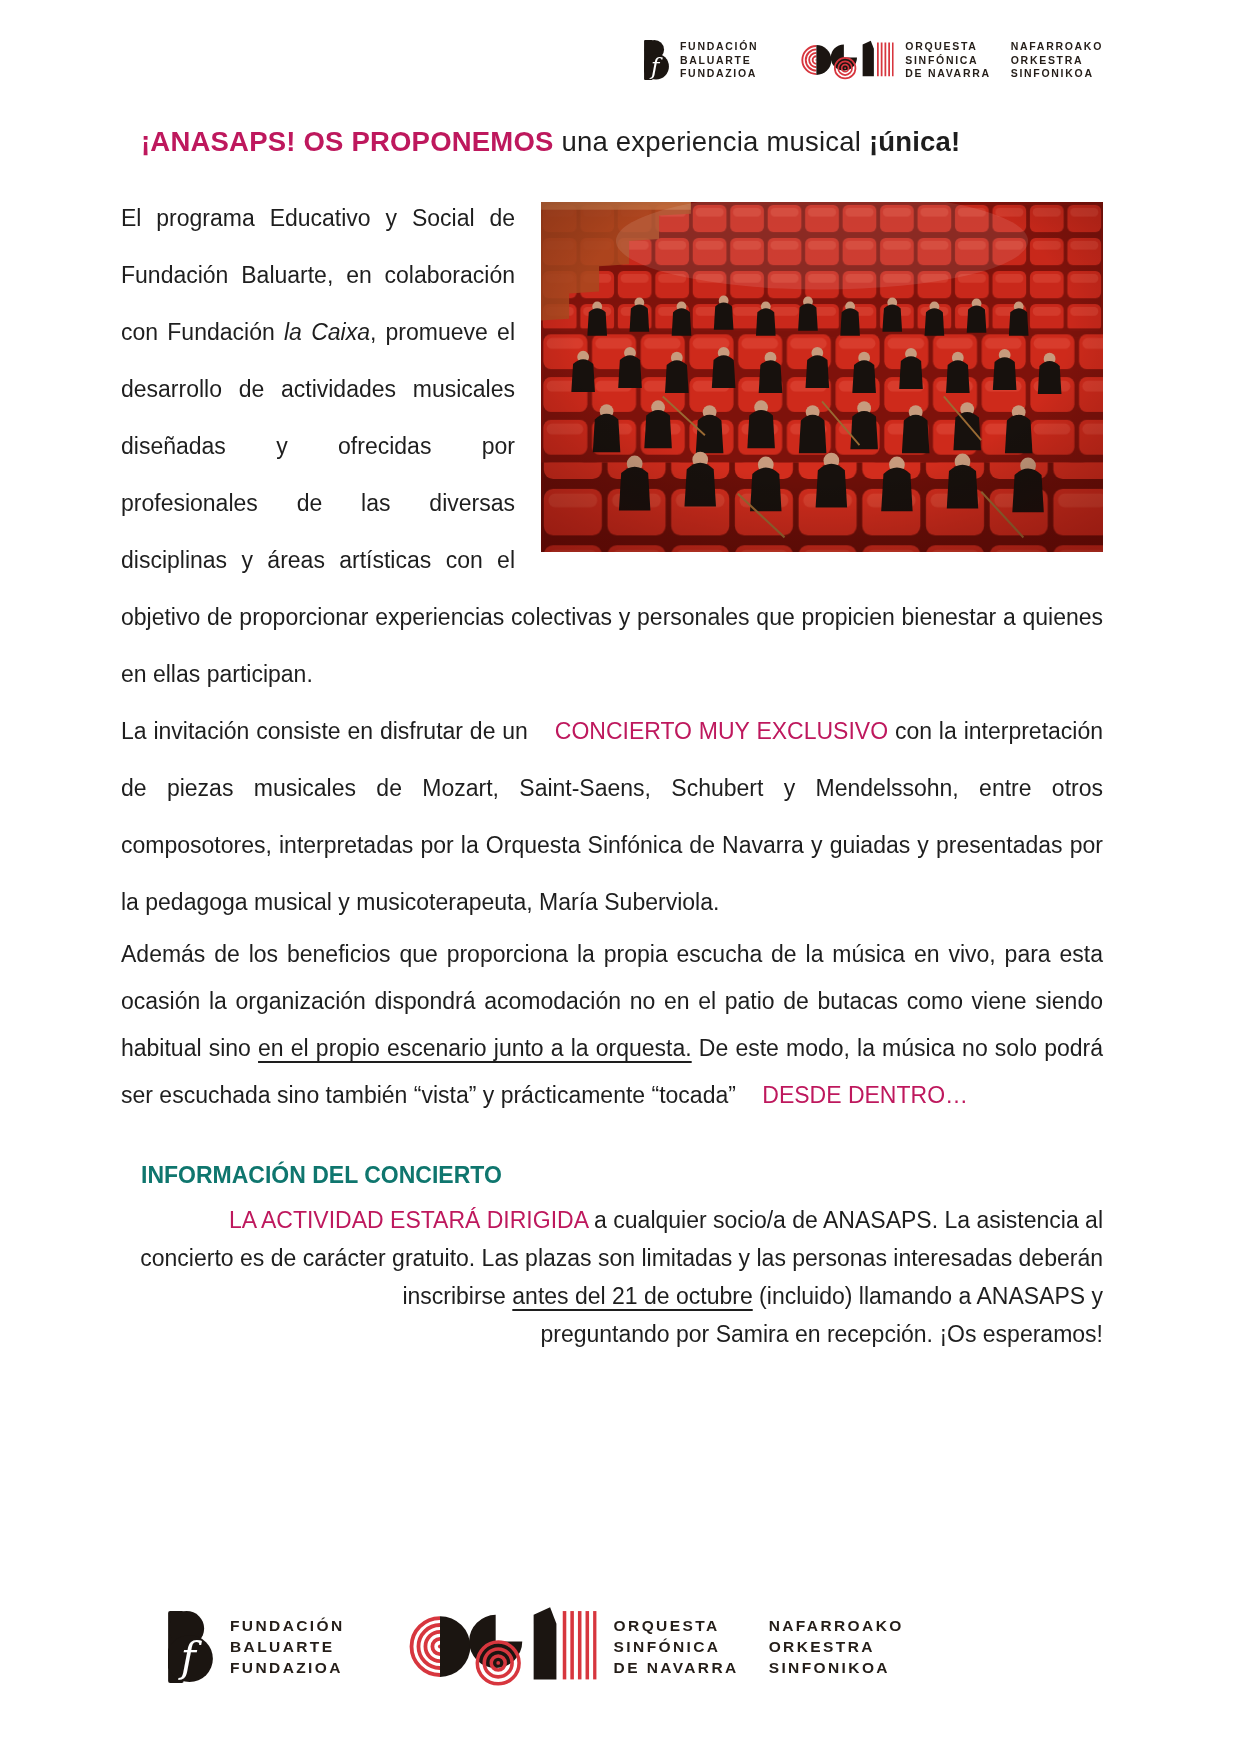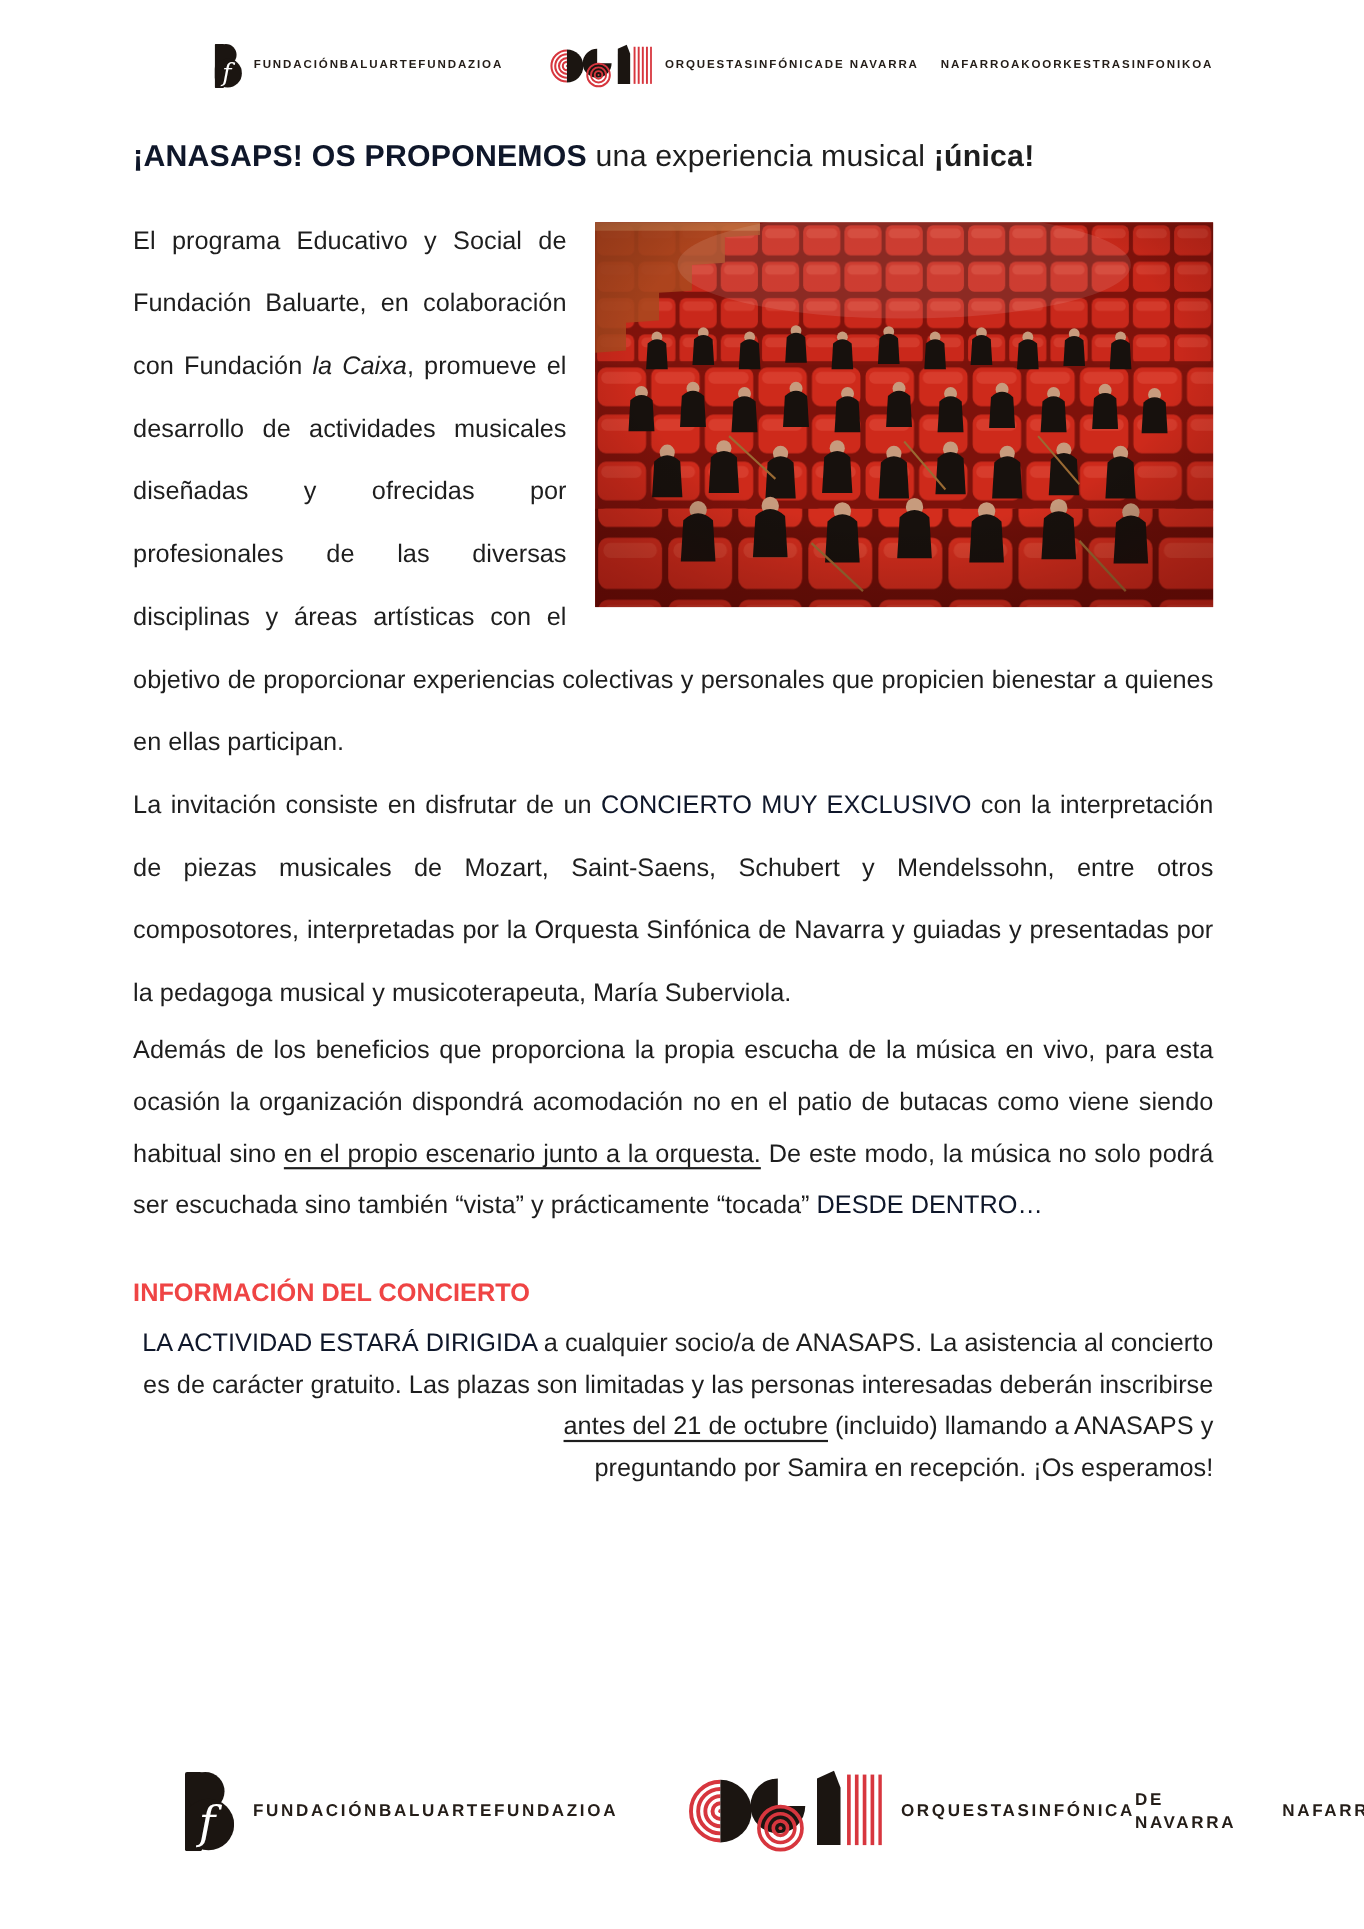--- a/index.html
+++ b/index.html
@@ -1,52 +1,52 @@
 <!DOCTYPE html>
 <html><head>
 <meta charset="utf-8">
 <style>
   html,body{margin:0;padding:0;background:#e9e9e9;}
   .page{
     position:relative;width:1240px;height:1754px;margin:0 auto;background:#ffffff;
     font-family:"Liberation Sans","DejaVu Sans",sans-serif;color:#1e1e1e;overflow:hidden;
   }
   .bold{font-weight:700;}
-  .red{color:#0f172a;}
+  .red{color:#be185d;margin-left:20px;}
   em{}
   strong{font-weight:400;}
   .ul{text-decoration:underline;text-decoration-thickness:2px;text-underline-offset:5px;}
 
   
   .brand-row{position:absolute;display:flex;align-items:center;}
   .header{top:40px;right:137px;gap:42px;}
   .footer{top:1606px;left:168px;gap:62px;}
   .brand{display:flex;align-items:center;}
-  .brand-text{display:flex;flex-direction:row;font-weight:700;color:#241d18;align-items:center;}
+  .brand-text{display:flex;flex-direction:column;font-weight:700;color:#241d18;}
   .header .brand-text{font-size:10.5px;line-height:13.5px;letter-spacing:1.7px;margin-left:11px;}
   .footer .brand-text{font-size:15.5px;line-height:21px;letter-spacing:2.4px;margin-left:17px;}
   .osn .brand-text + .brand-text{margin-left:20px;}
   .footer .osn .brand-text + .brand-text{margin-left:30px;}
 
   
   .doc-title{
     position:absolute;top:126px;left:121px;width:1000px;margin:0;
     font-size:27.5px;font-weight:400;letter-spacing:.2px;color:#1e1e1e;white-space:nowrap;
   }
 
   
   .content{position:absolute;top:190px;left:121px;width:982px;font-size:23px;text-align:justify;}
   .content p{margin:0;}
   .para{line-height:57px;}
   .photo-wrap{float:right;width:562px;height:350px;margin:12px 0 10px 26px;display:block;}
   .photo-wrap svg{display:block;width:100%;height:100%;}
   .p2{margin-top:8px;}
   .p3{margin-top:14px;line-height:47px;}
   .info{margin-top:30px;line-height:52px;}
-  .info-heading{font-weight:700;color:#ef4444;}
+  .info-heading{font-weight:700;color:#0f766e;margin-left:20px;}
   .activity{margin-top:24px;line-height:38px;text-align:right;}
   .clear{clear:both;}
 </style>
 </head>
 <body>
 
 <svg width="0" height="0" style="position:absolute" aria-hidden="true">
   <defs>
 
     <symbol id="sym-b" viewBox="0 0 46 74">

